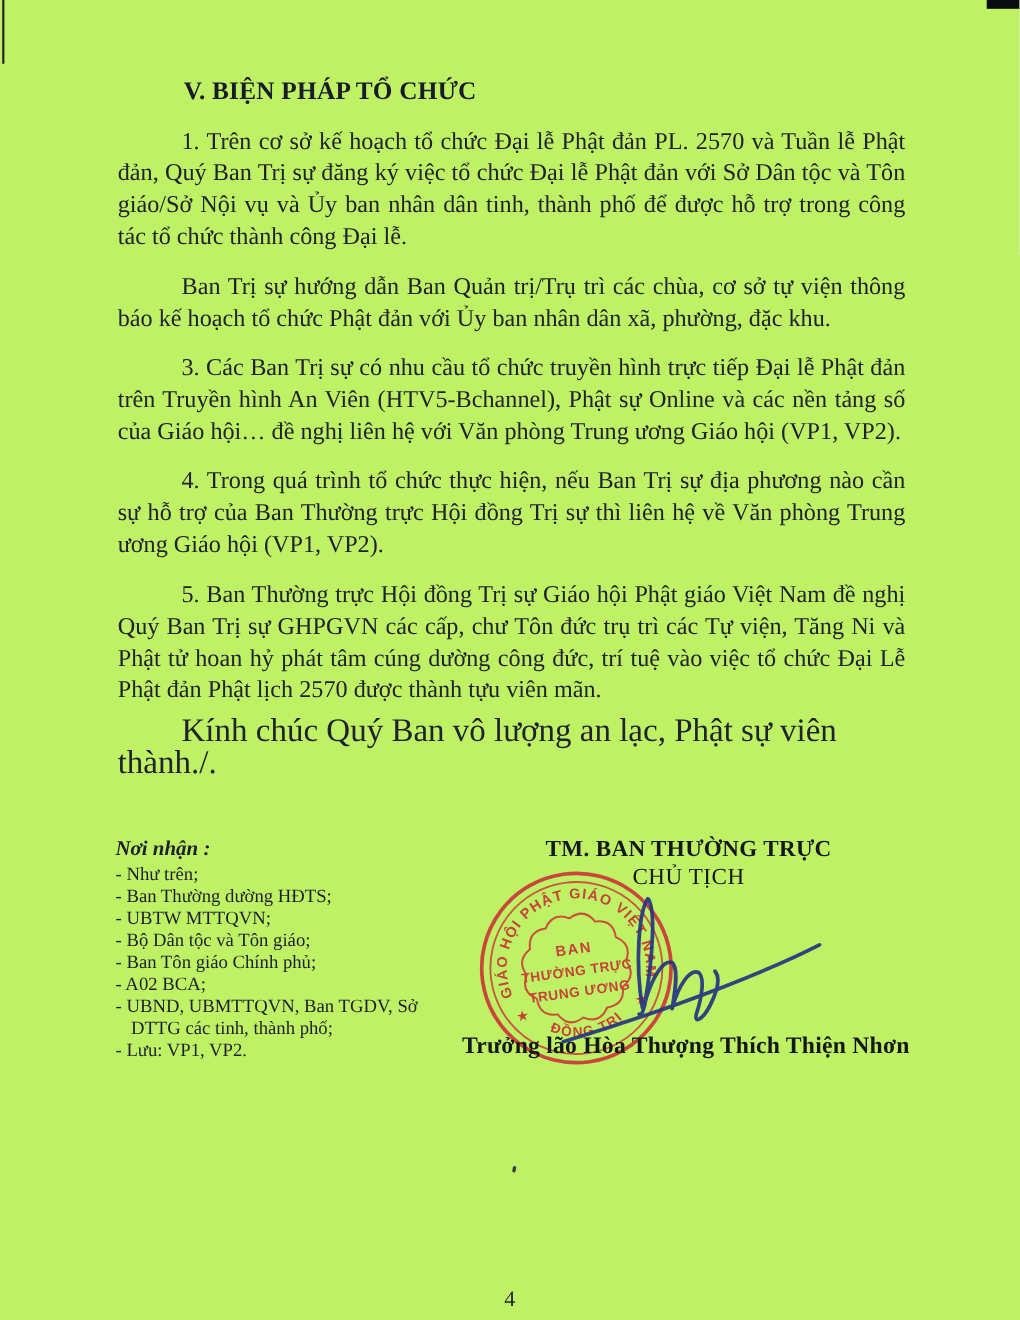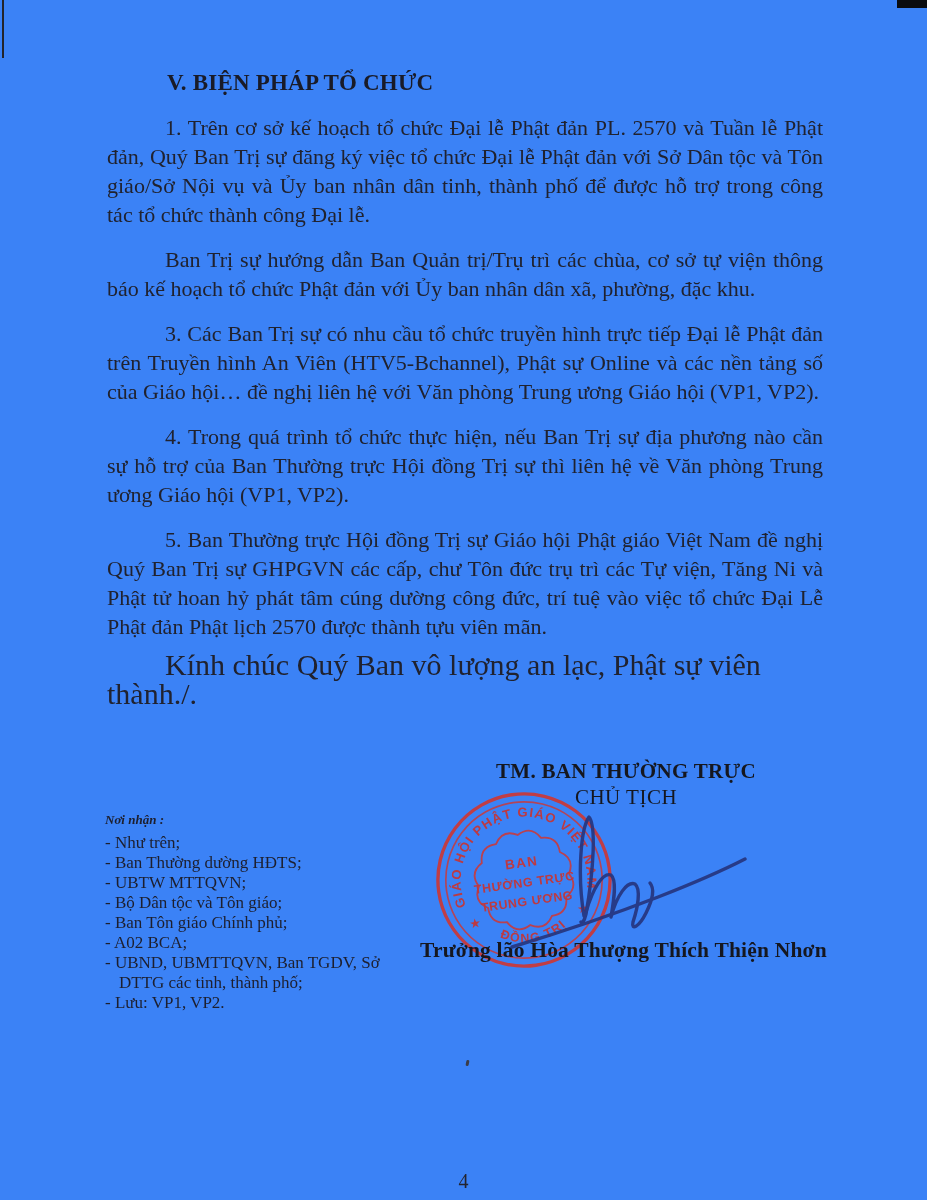--- a/index.html
+++ b/index.html
@@ -1,39 +1,39 @@
 <!DOCTYPE html>
 <html><head>
 <meta charset="utf-8">
 <style>
   html,body{margin:0;padding:0;background:#e8e8e8;}
   .page{
     position:relative;width:927px;height:1200px;margin:0 auto;
-    background:#3b82f6;overflow:hidden;
+    background:#bef264;overflow:hidden;
     font-family:"Liberation Serif","DejaVu Serif",serif;
     color:#20222f;
   }
   
   .artifact-topright{position:absolute;right:0;top:0;width:30px;height:8px;background:#0a0c10;}
   .artifact-leftline{position:absolute;left:2px;top:0;width:2px;height:58px;background:#23242a;}
   .ink-speck{position:absolute;left:466px;top:1060px;width:3px;height:6px;background:#3a3c48;border-radius:2px;transform:rotate(12deg);}
   
   .content{position:absolute;left:107px;top:70px;width:716px;}
   h1.heading{
     font-size:23px;line-height:26px;font-weight:bold;margin:0 0 17px 60px;
     color:#191b28;letter-spacing:.2px;
   }
   p.para{
     margin:16px 0 9px 0;font-size:22px;line-height:29px;
     text-align:justify;text-indent:58px;
   }
   p.closing{margin:5px 0 0 0;font-size:30px;line-height:29px;text-indent:58px;}
   
   .recipients{position:absolute;left:105px;top:762px;width:312px;font-size:17px;line-height:20px;color:#1d1f2e;}
-  .recipients-label{font-weight:bold;font-style:italic;font-size:13px;margin-bottom:3px;margin-top:48px;}
+  .recipients-label{font-weight:bold;font-style:italic;font-size:19px;margin-bottom:3px;}
   .recipient{padding-left:14px;text-indent:-14px;}
   .sig-block{position:absolute;left:416px;top:758px;width:420px;text-align:center;z-index:1;}
   .org-line{font-weight:bold;font-size:21px;line-height:26px;color:#15171f;letter-spacing:.3px;}
   .title-line{font-weight:normal;font-size:21px;line-height:26px;color:#15171f;letter-spacing:.5px;}
   .stamp-wrap{position:absolute;left:430px;top:786px;width:188px;height:188px;z-index:2;transform:rotate(-8deg);opacity:.93;}
   .sig-ink{position:absolute;left:468px;top:796px;width:330px;height:190px;z-index:4;}
   .signer-name{
     position:absolute;left:420px;top:938px;width:450px;z-index:3;text-align:left;
     font-weight:bold;font-size:21.5px;color:#15171f;letter-spacing:.2px;
   }

